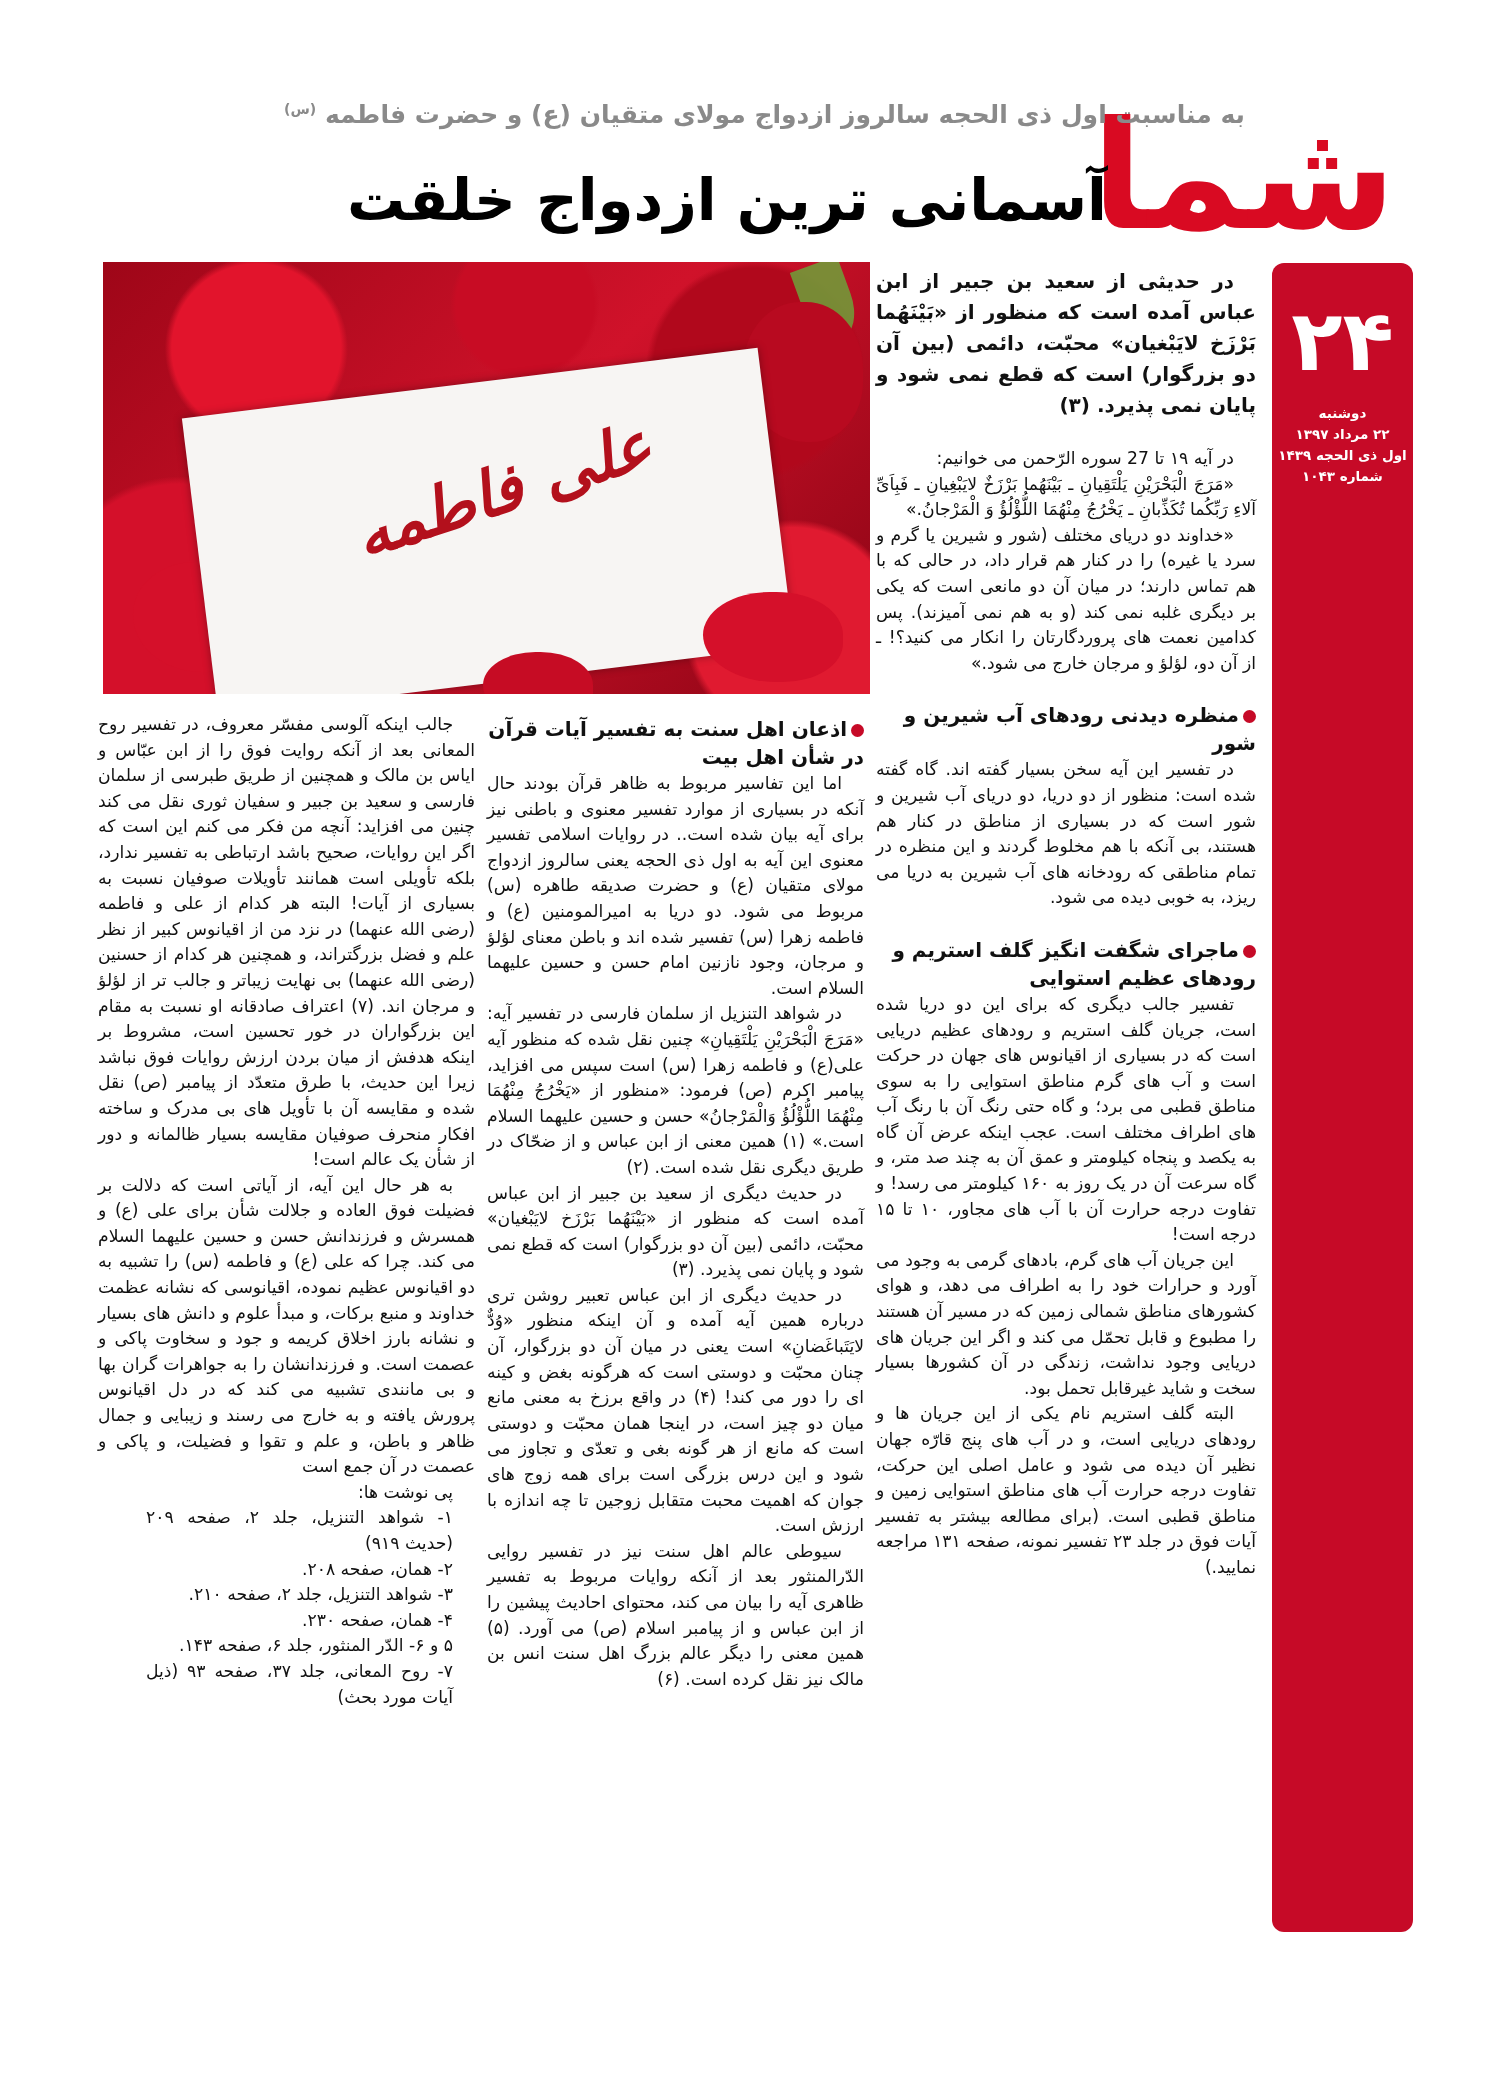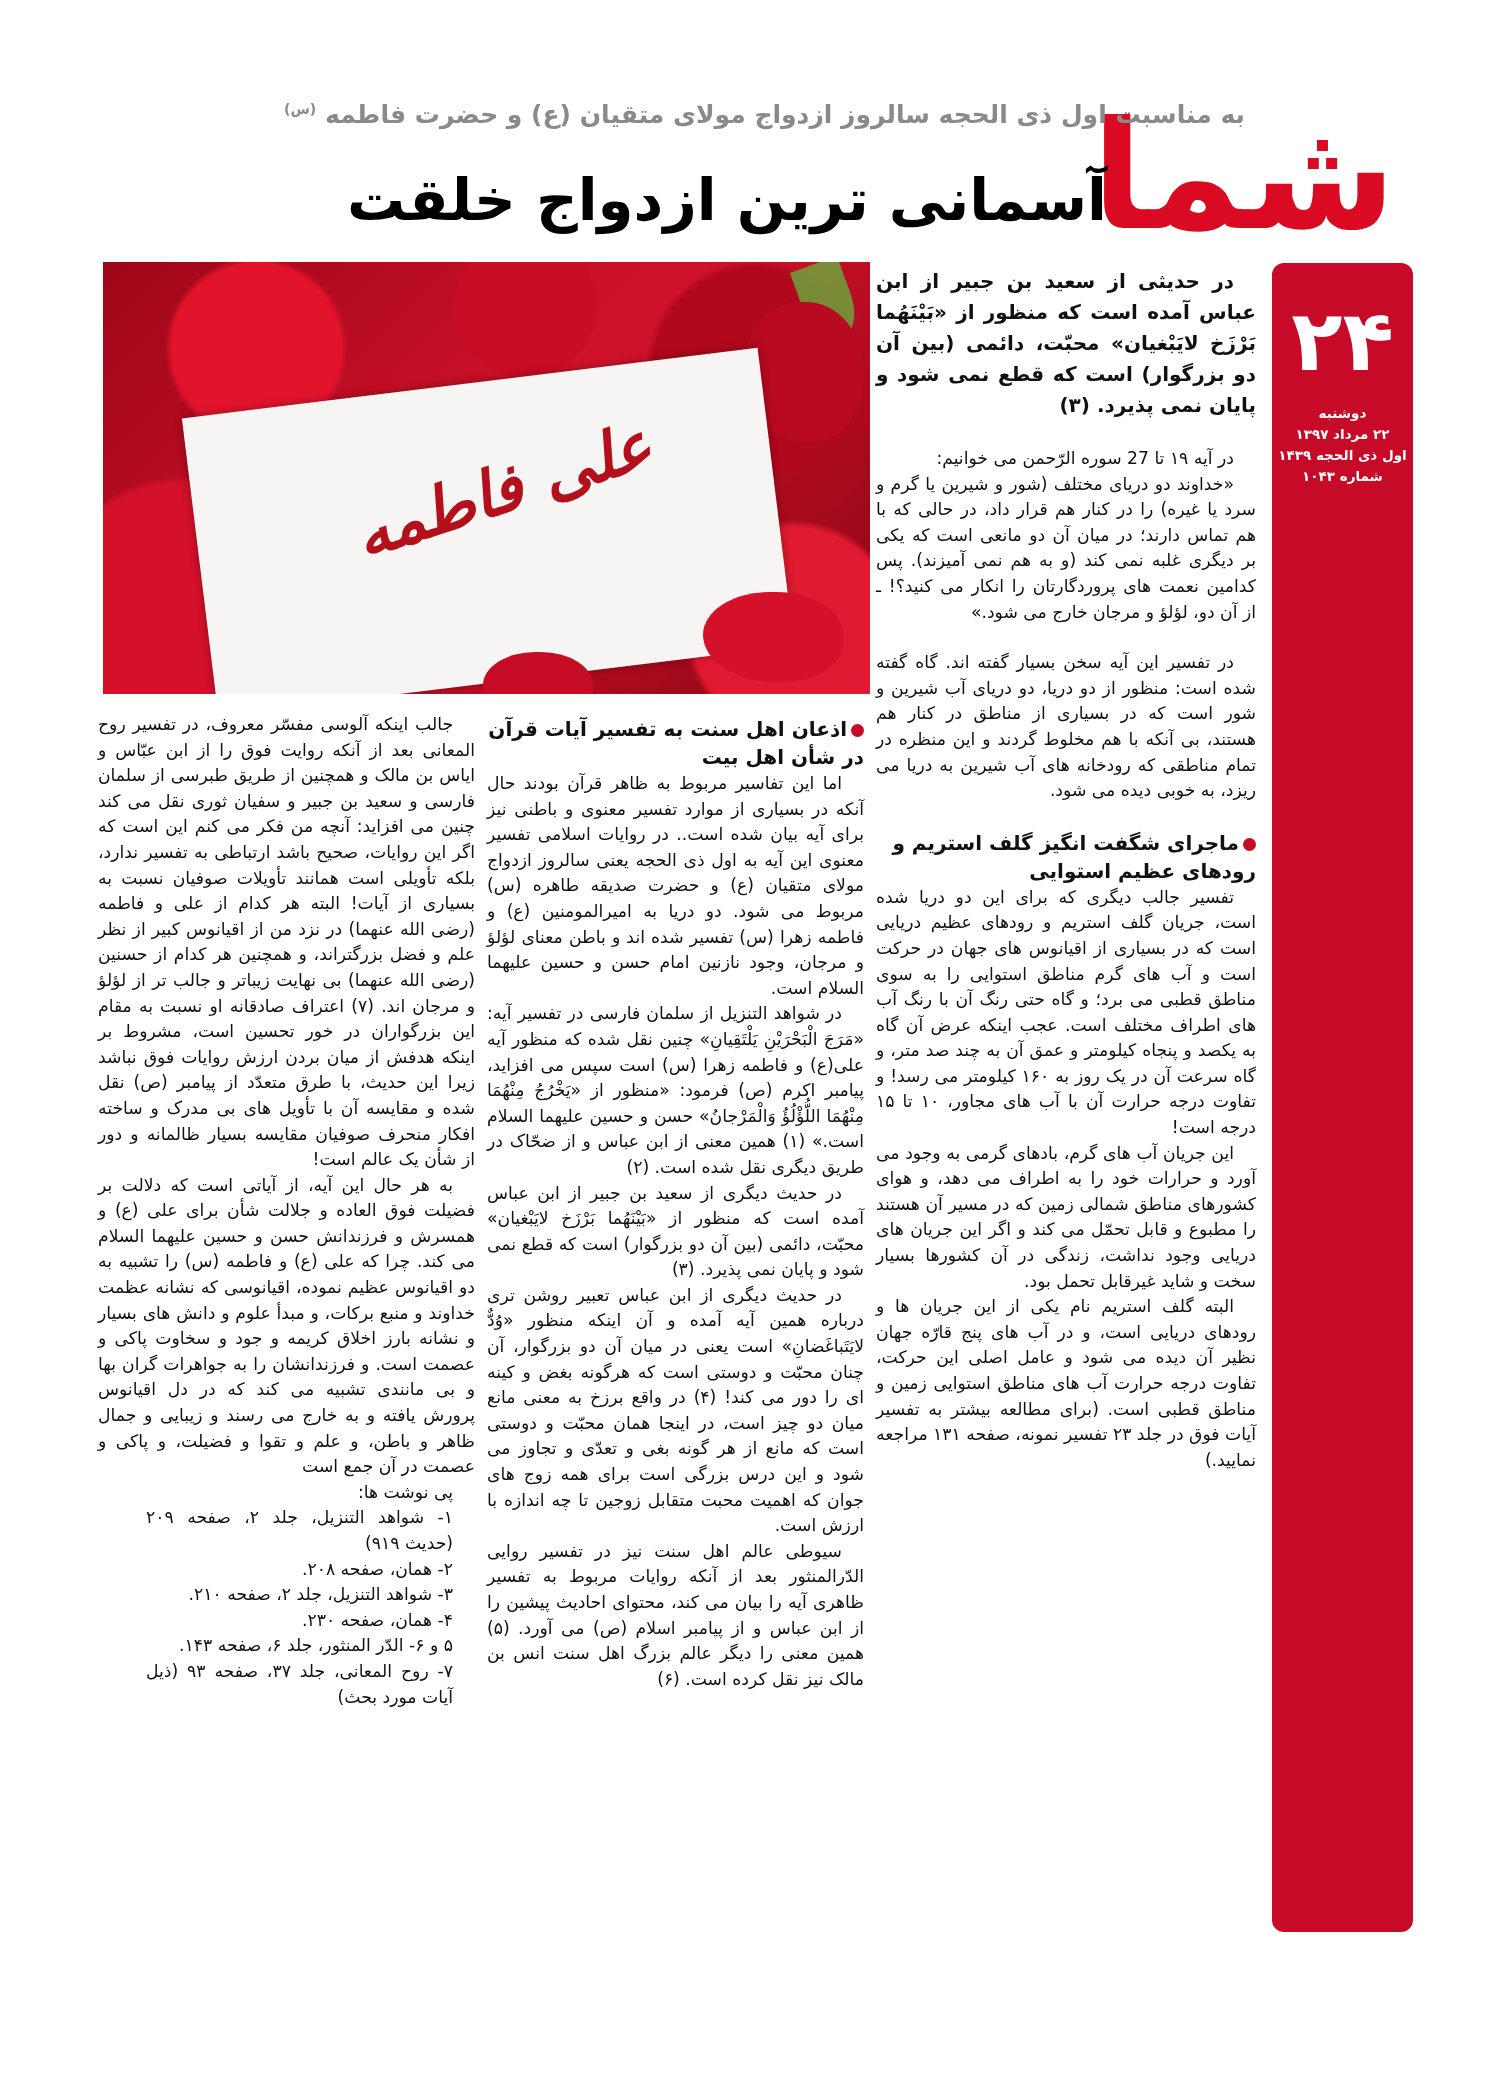--- a/index.html
+++ b/index.html
@@ -87,22 +87,24 @@
     <div class="card"></div>
     <div class="calli">علی فاطمه</div>
     <div class="petal" style="left:600px;top:330px;width:140px;height:90px;"></div>
     <div class="petal" style="left:380px;top:390px;width:110px;height:70px;background:#c60c24;"></div>
   </div>
 
   <div class="col col1">
     <p class="lead">در حدیثی از سعید بن جبیر از ابن عباس آمده است که منظور از «بَیْنَهُما بَرْزَخ لایَبْغیان» محبّت، دائمی (بین آن دو بزرگوار) است که قطع نمی شود و پایان نمی پذیرد. (۳)</p>
     <div class="gap"></div>
     <p>در آیه ۱۹ تا 27 سوره الرّحمن می خوانیم:</p>
+    <p>«مَرَجَ الْبَحْرَیْنِ یَلْتَقِیانِ ـ بَیْنَهُما بَرْزَخٌ لایَبْغِیانِ ـ فَبِاَیِّ آلاءِ رَبِّکُما تُکَذِّبانِ ـ یَخْرُجُ مِنْهُمَا اللُّؤْلُؤُ وَ الْمَرْجانُ.»</p>
     <p>«خداوند دو دریای مختلف (شور و شیرین یا گرم و سرد یا غیره) را در کنار هم قرار داد، در حالی که با هم تماس دارند؛ در میان آن دو مانعی است که یکی بر دیگری غلبه نمی کند (و به هم نمی آمیزند). پس کدامین نعمت های پروردگارتان را انکار می کنید؟! ـ از آن دو، لؤلؤ و مرجان خارج می شود.»</p>
     <div class="gap"></div>
+    <h3><span class="dot"></span><span>منظره دیدنی رودهای آب شیرین و شور</span></h3>
     <p>در تفسیر این آیه سخن بسیار گفته اند. گاه گفته شده است: منظور از دو دریا، دو دریای آب شیرین و شور است که در بسیاری از مناطق در کنار هم هستند، بی آنکه با هم مخلوط گردند و این منظره در تمام مناطقی که رودخانه های آب شیرین به دریا می ریزد، به خوبی دیده می شود.</p>
     <div class="gap"></div>
     <h3><span class="dot"></span><span>ماجرای شگفت انگیز گلف استریم و رودهای عظیم استوایی</span></h3>
     <p>تفسیر جالب دیگری که برای این دو دریا شده است، جریان گلف استریم و رودهای عظیم دریایی است که در بسیاری از اقیانوس های جهان در حرکت است و آب های گرم مناطق استوایی را به سوی مناطق قطبی می برد؛ و گاه حتی رنگ آن با رنگ آب های اطراف مختلف است. عجب اینکه عرض آن گاه به یکصد و پنجاه کیلومتر و عمق آن به چند صد متر، و گاه سرعت آن در یک روز به ۱۶۰ کیلومتر می رسد! و تفاوت درجه حرارت آن با آب های مجاور، ۱۰ تا ۱۵ درجه است!</p>
     <p>این جریان آب های گرم، بادهای گرمی به وجود می آورد و حرارات خود را به اطراف می دهد، و هوای کشورهای مناطق شمالی زمین که در مسیر آن هستند را مطبوع و قابل تحمّل می کند و اگر این جریان های دریایی وجود نداشت، زندگی در آن کشورها بسیار سخت و شاید غیرقابل تحمل بود.</p>
     <p>البته گلف استریم نام یکی از این جریان ها و رودهای دریایی است، و در آب های پنج قارّه جهان نظیر آن دیده می شود و عامل اصلی این حرکت، تفاوت درجه حرارت آب های مناطق استوایی زمین و مناطق قطبی است. (برای مطالعه بیشتر به تفسیر آیات فوق در جلد ۲۳ تفسیر نمونه، صفحه ۱۳۱ مراجعه نمایید.)</p>
   </div>
 
   <div class="col col2">
     <h3><span class="dot"></span><span>اذعان اهل سنت به تفسیر آیات قرآن در شأن اهل بیت</span></h3>

